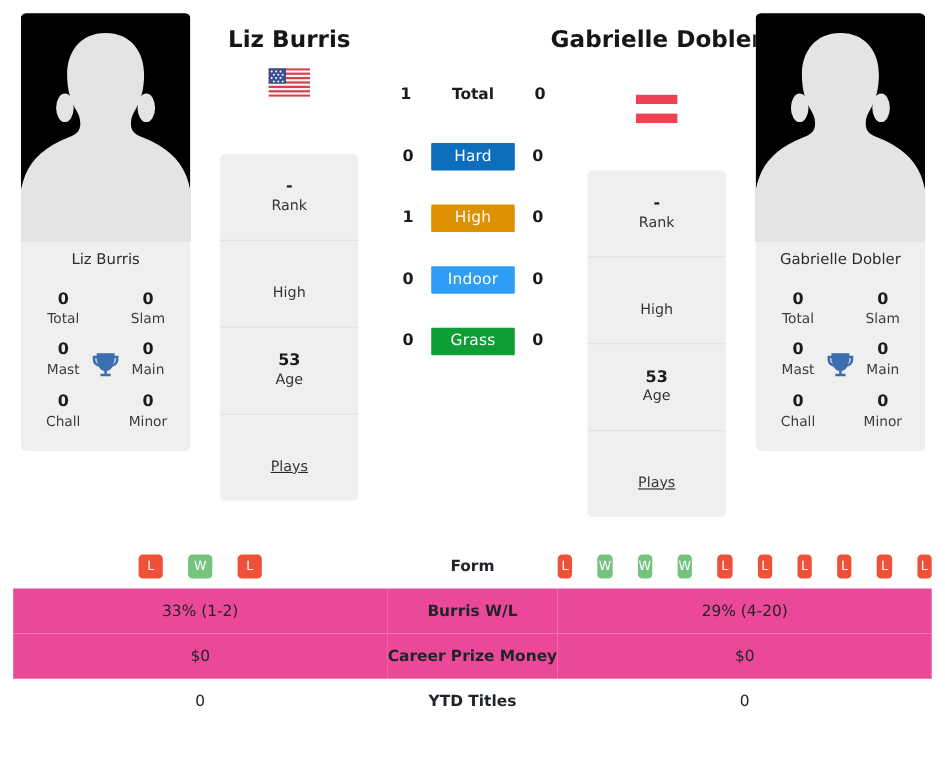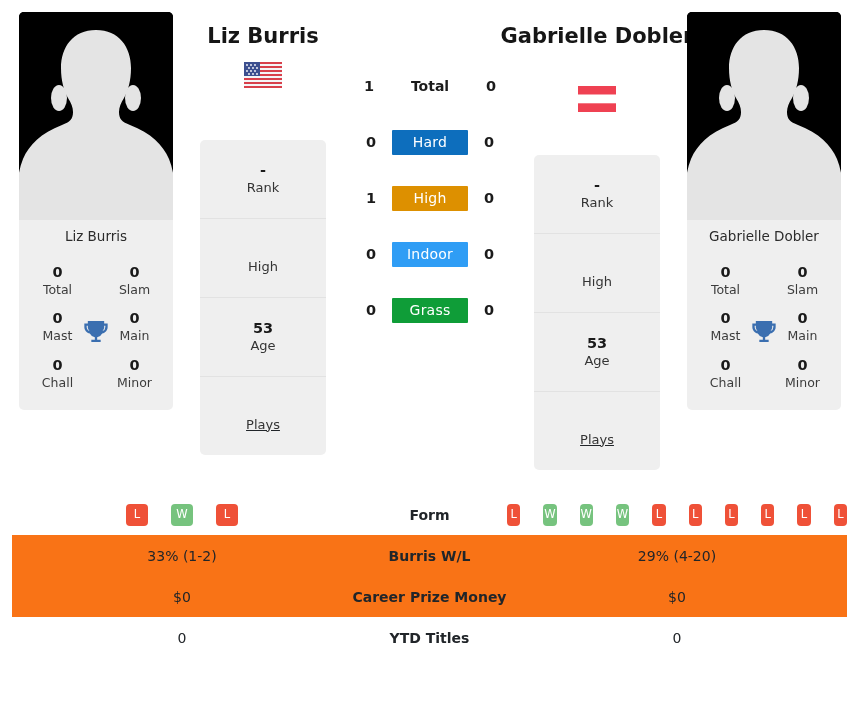--- a/index.html
+++ b/index.html
@@ -146,21 +146,21 @@
   
   .cmp-table {
     position: absolute;
     top: 494px;
     left: 12px;
     width: 835px;
     border-collapse: collapse;
     table-layout: fixed;
   }
   .cmp-table tr { height: 41px; }
-  .cmp-table tr.alt { background: #f97316; }
+  .cmp-table tr.alt { background: #ec4899; }
   .cmp-table td {
     text-align: center;
     font-size: 14px;
     color: #212529;
     vertical-align: middle;
     border: none;
   }
   .cmp-table td.mid { font-weight: bold; }
   .cmp-table td.side { width: 340px; }
   .cmp-table td.mid  { width: 155px; }

